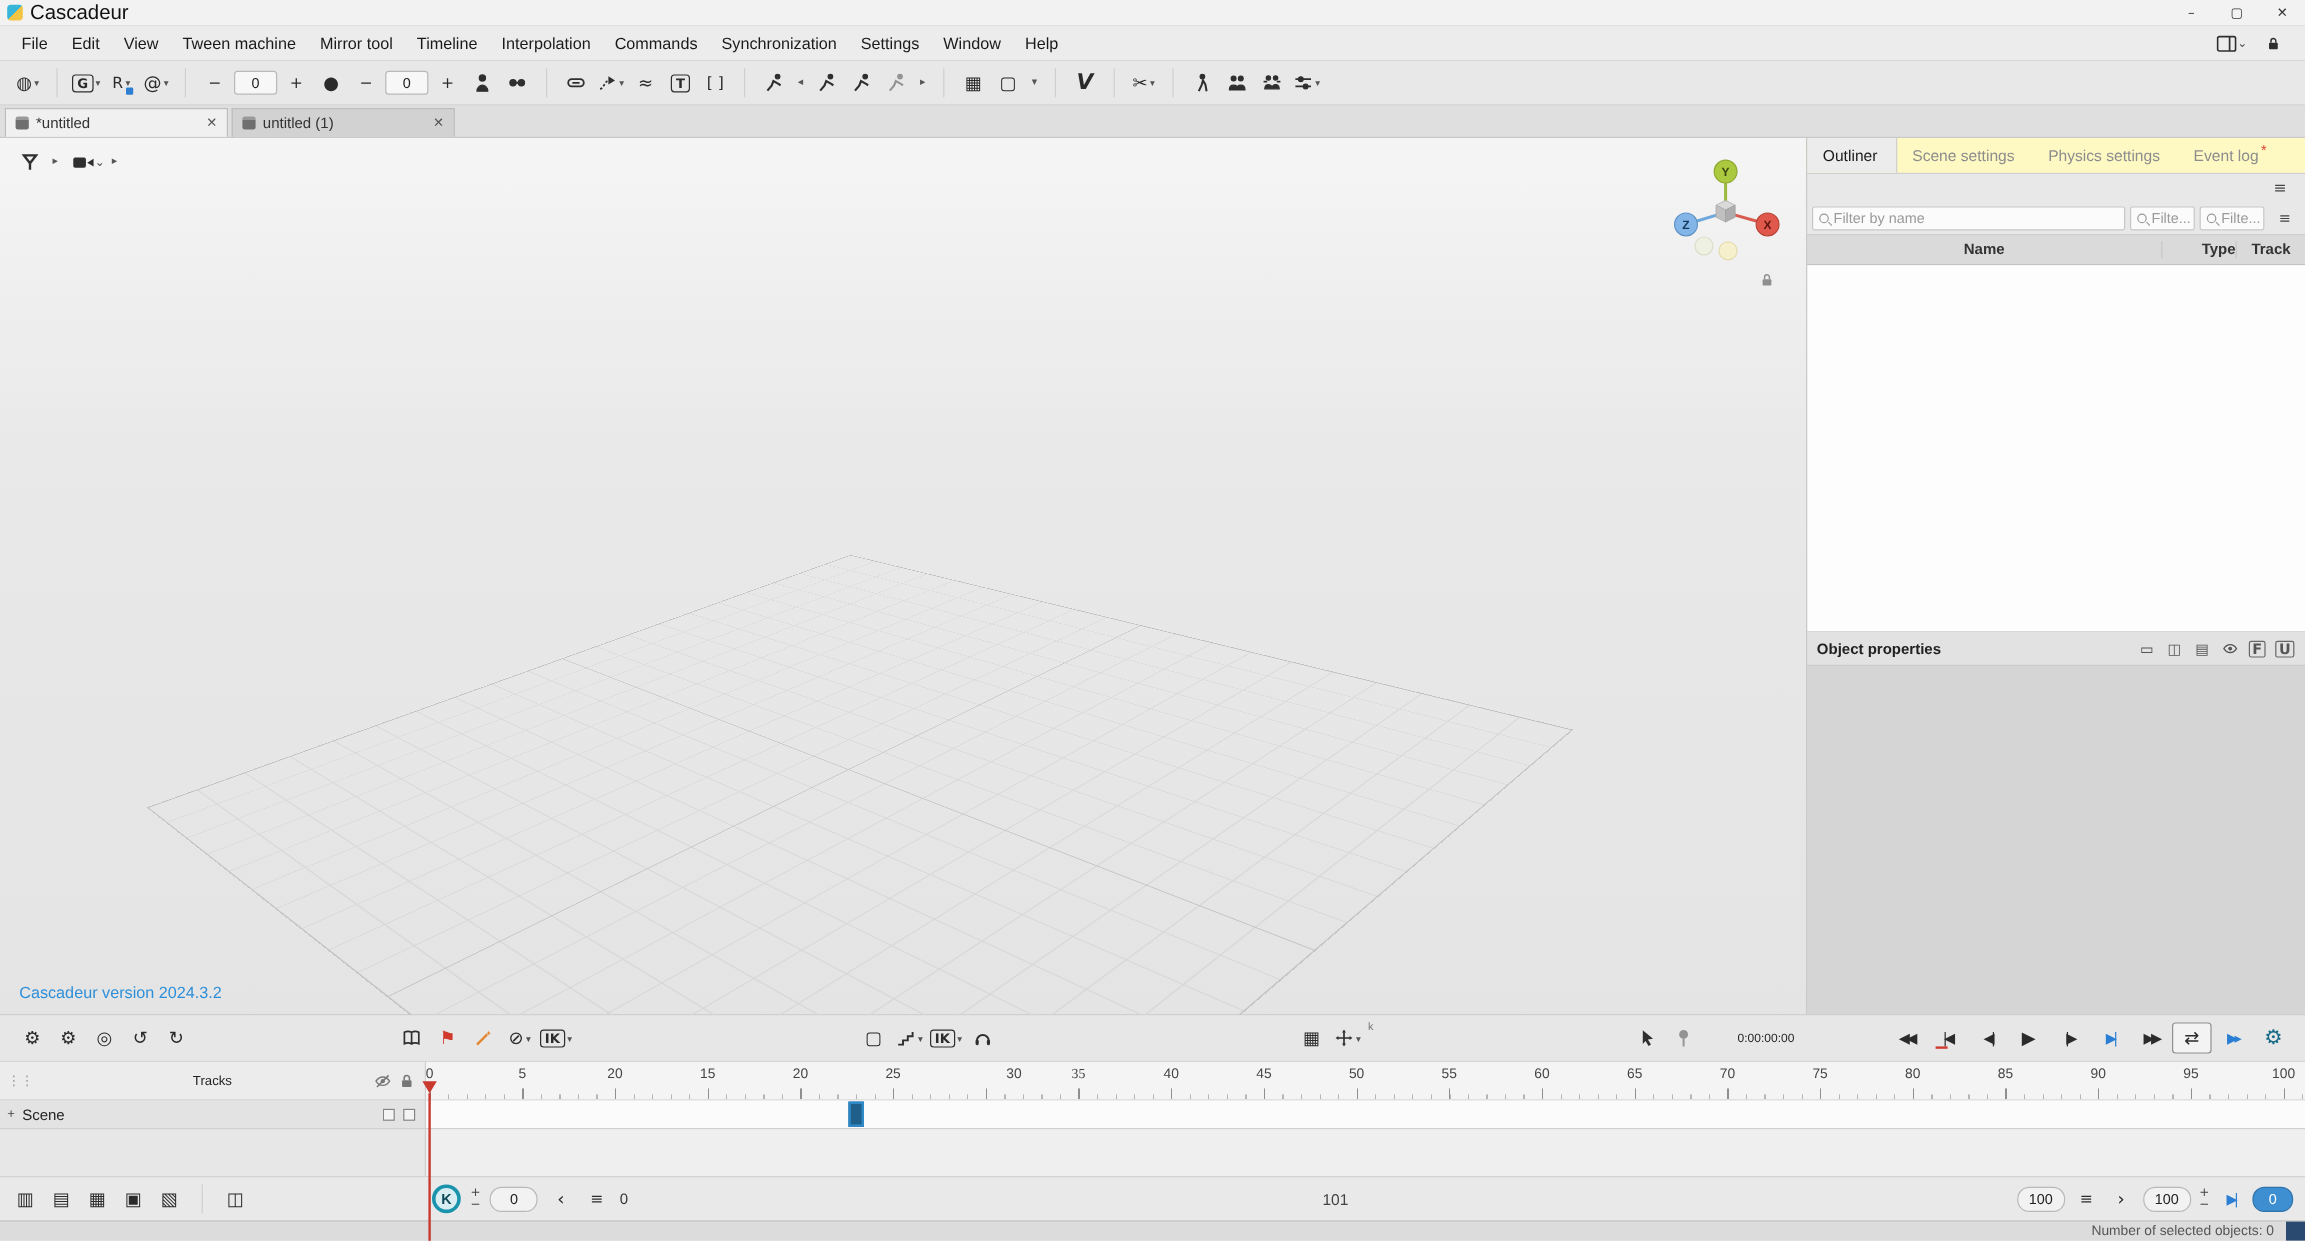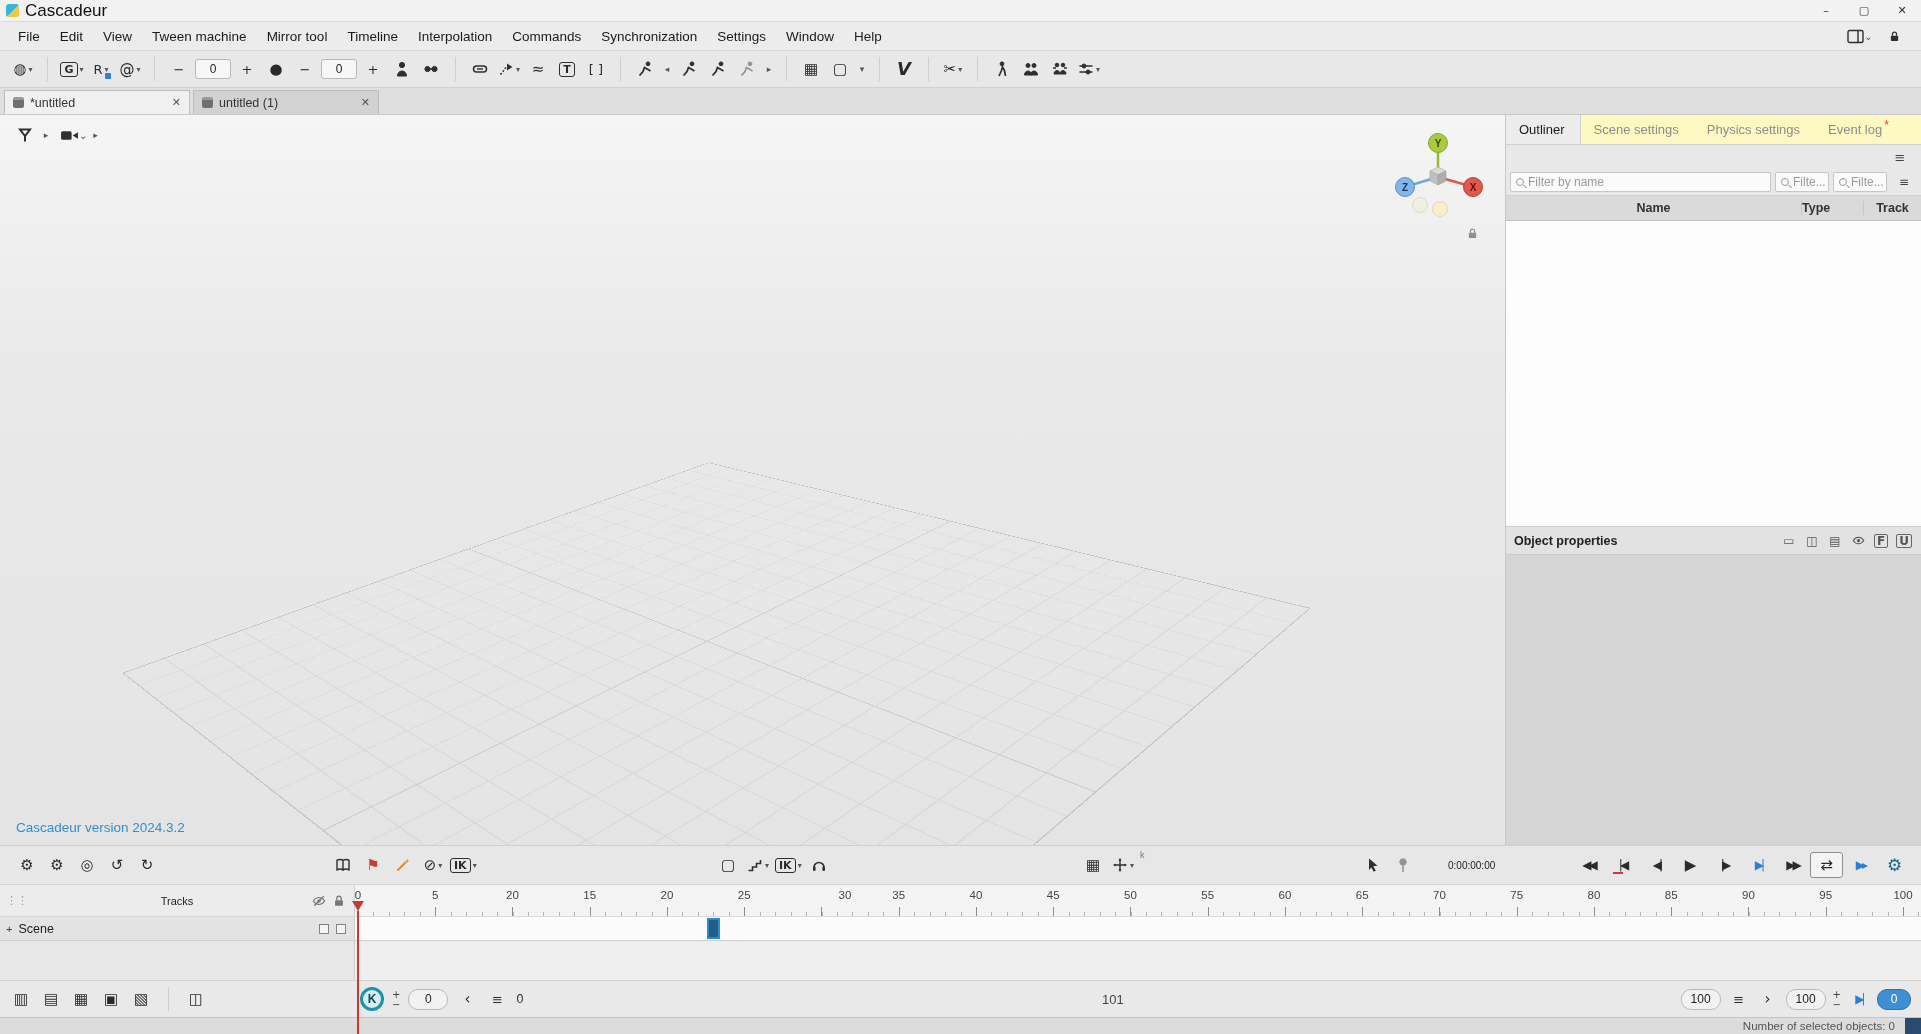--- a/index.html
+++ b/index.html
@@ -80,21 +80,21 @@
   .rp-menurow { height:24px; display:flex; justify-content:flex-end; align-items:center; padding-right:8px; }
   .rp-menurow .glyph { font-size:13px; color:#444; }
   .rp-filters { height:26px; display:flex; align-items:center; gap:4px; padding:0 4px; }
   .filter-box { height:20px; background:#fbfbfb; border:1px solid #c7c7c7; border-radius:2px; display:flex; align-items:center; gap:4px; padding:0 5px; color:#9a9a9a; font-size:12px; overflow:hidden; white-space:nowrap; }
   .filter-name { flex:1; }
   .filter-sm { width:54px; }
   .mag { width:8px; height:8px; border:1.4px solid #999; border-radius:50%; position:relative; flex:0 0 auto; }
   .mag::after { content:""; position:absolute; width:4px; height:1.4px; background:#999; left:6px; top:7px; transform:rotate(45deg); }
   .rp-header { height:26px; display:flex; background:#dadada; border-top:1px solid #cfcfcf; border-bottom:1px solid #c2c2c2; font-weight:bold; font-size:12.5px; color:#333; align-items:center; }
   .col-name { flex:1; text-align:center; }
-  .col-type { width:62px; text-align:left; border-left:1px solid #c6c6c6; }
+  .col-type { width:62px; text-align:right; border-left:1px solid #c6c6c6; }
   .col-track { width:58px; text-align:center; border-left:1px solid #c6c6c6; }
   .rp-list { height:306px; background:#fdfdfd; border-bottom:1px solid #cfcfcf; }
   .obj-header { height:28px; background:#e2e2e2; border-bottom:1px solid #cccccc; display:flex; align-items:center; padding:0 8px; font-weight:bold; font-size:12.5px; color:#222; }
   .obj-icons { margin-left:auto; display:flex; align-items:center; gap:5px; }
   .obj-icons .icon-btn { height:18px; min-width:18px; color:#555; }
   .obj-icons .glyph { font-size:12px; color:#555; }
   .obj-icons .ic { width:13px; height:13px; fill:#555; stroke:#555; }
   .obj-body { flex:1; background:#d5d5d5; }
 
   
@@ -703,21 +703,21 @@
       </span>
     </div>
     <div class="ruler">
         <span class="ruler-num" style="left: 3px;">0</span>
         <span class="ruler-num" style="left: 80.25px;">5</span>
         <span class="ruler-num" style="left: 157.5px;">20</span>
         <span class="ruler-num" style="left: 234.75px;">15</span>
         <span class="ruler-num" style="left: 312px;">20</span>
         <span class="ruler-num" style="left: 389.25px;">25</span>
         <span class="ruler-num" style="left: 490px;">30</span>
-        <span class="ruler-num" style="left: 543.75px;">35</span>
+        <span class="ruler-num" style="left: 543.75px; font-family: Liberation Serif, serif;">35</span>
         <span class="ruler-num" style="left: 621px;">40</span>
         <span class="ruler-num" style="left: 698.25px;">45</span>
         <span class="ruler-num" style="left: 775.5px;">50</span>
         <span class="ruler-num" style="left: 852.75px;">55</span>
         <span class="ruler-num" style="left: 930px;">60</span>
         <span class="ruler-num" style="left: 1007.25px;">65</span>
         <span class="ruler-num" style="left: 1084.5px;">70</span>
         <span class="ruler-num" style="left: 1161.75px;">75</span>
         <span class="ruler-num" style="left: 1239px;">80</span>
         <span class="ruler-num" style="left: 1316.25px;">85</span>

